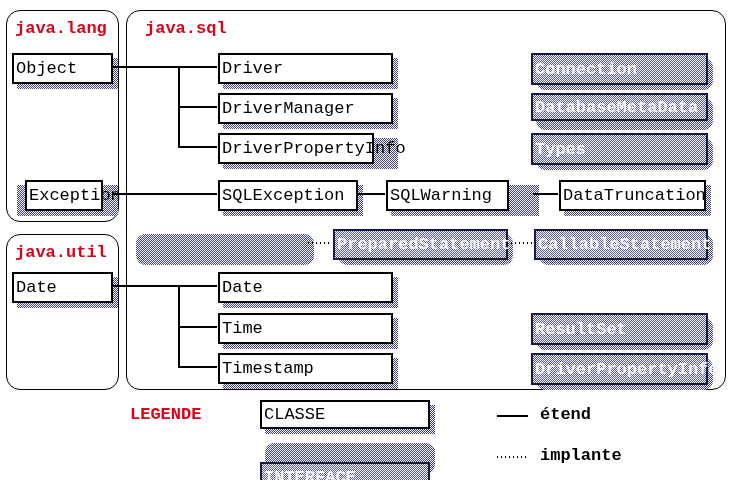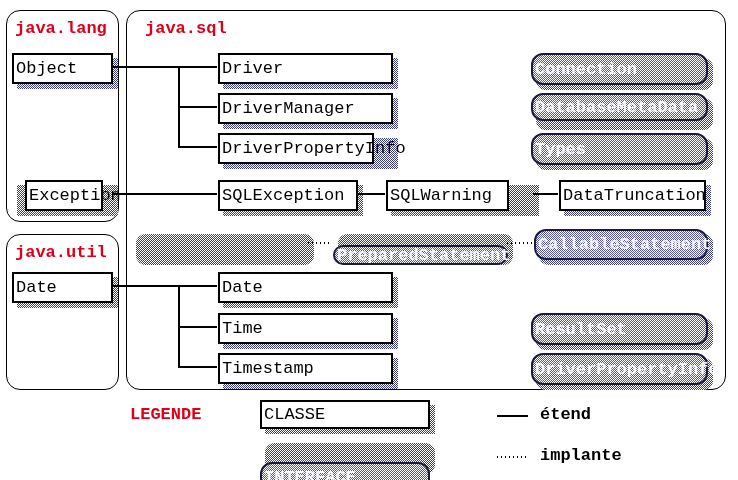--- a/index.html
+++ b/index.html
@@ -14,21 +14,21 @@
   .pkg-label{
     position:absolute;color:var(--red,#dd0018);font-weight:bold;
     font-size:17px;white-space:nowrap;
   }
   .box{
     position:absolute;box-sizing:border-box;display:flex;align-items:center;
     padding-left:2px;font-size:17px;white-space:nowrap;
   }
   .cls{background:#fff;border:2px solid #000;color:#000;}
   .itf{
-    border:2px solid #1a1a40;border-radius:12px;color:#f6f6ff;font-weight:bold;
+    border:2px solid #1a1a40;border-radius:0;color:#f6f6ff;font-weight:bold;
     background:conic-gradient(var(--blue,#5656a6) 0 25%, #fff 0 50%, var(--blue,#5656a6) 0 75%, #fff 0);
     background-size:2px 2px;
   }
   .chk-shadow{
     position:absolute;
     background:conic-gradient(var(--shadow-blue,#3d3d85) 0 25%, #fff 0 50%, var(--shadow-blue,#3d3d85) 0 75%, #fff 0);
     background-size:2px 2px;
   }
   .rnd{border-radius:9px;}
   .hline{position:absolute;height:2px;background:#000;}
@@ -114,21 +114,21 @@
     <div class="chk-shadow rnd" style="left: 409px; top: 87px; width: 177px; height: 32px;"></div>
       <div class="box itf" style="left:404px;top:82px;width:177px;height:28px">
       <span>DatabaseMetaData</span>
     </div>
     <div class="chk-shadow rnd" style="left: 409px; top: 127px; width: 177px; height: 32px;"></div>
       <div class="box itf" style="left:404px;top:122px;width:177px;height:32px">
       <span>Types</span>
     </div>
     <div class="chk-shadow rnd" style="left: 9px; top: 223px; width: 178px; height: 31px;"></div>
     <div class="chk-shadow rnd" style="left: 211px; top: 223px; width: 175px; height: 31px;"></div>
-      <div class="box itf" style="left:206px;top:234px;width:175px;height:20px">
+      <div class="box itf" style="left:206px;top:218px;width:175px;height:31px">
       <span>PreparedStatement</span>
     </div>
     <div class="chk-shadow rnd" style="left: 412px; top: 223px; width: 174px; height: 31px;"></div>
       <div class="box itf" style="left:407px;top:218px;width:174px;height:31px">
       <span>CallableStatement</span>
     </div>
     <div class="chk-shadow rnd" style="left: 409px; top: 307px; width: 177px; height: 32px;"></div>
       <div class="box itf" style="left:404px;top:302px;width:177px;height:32px">
       <span>ResultSet</span>
     </div>

